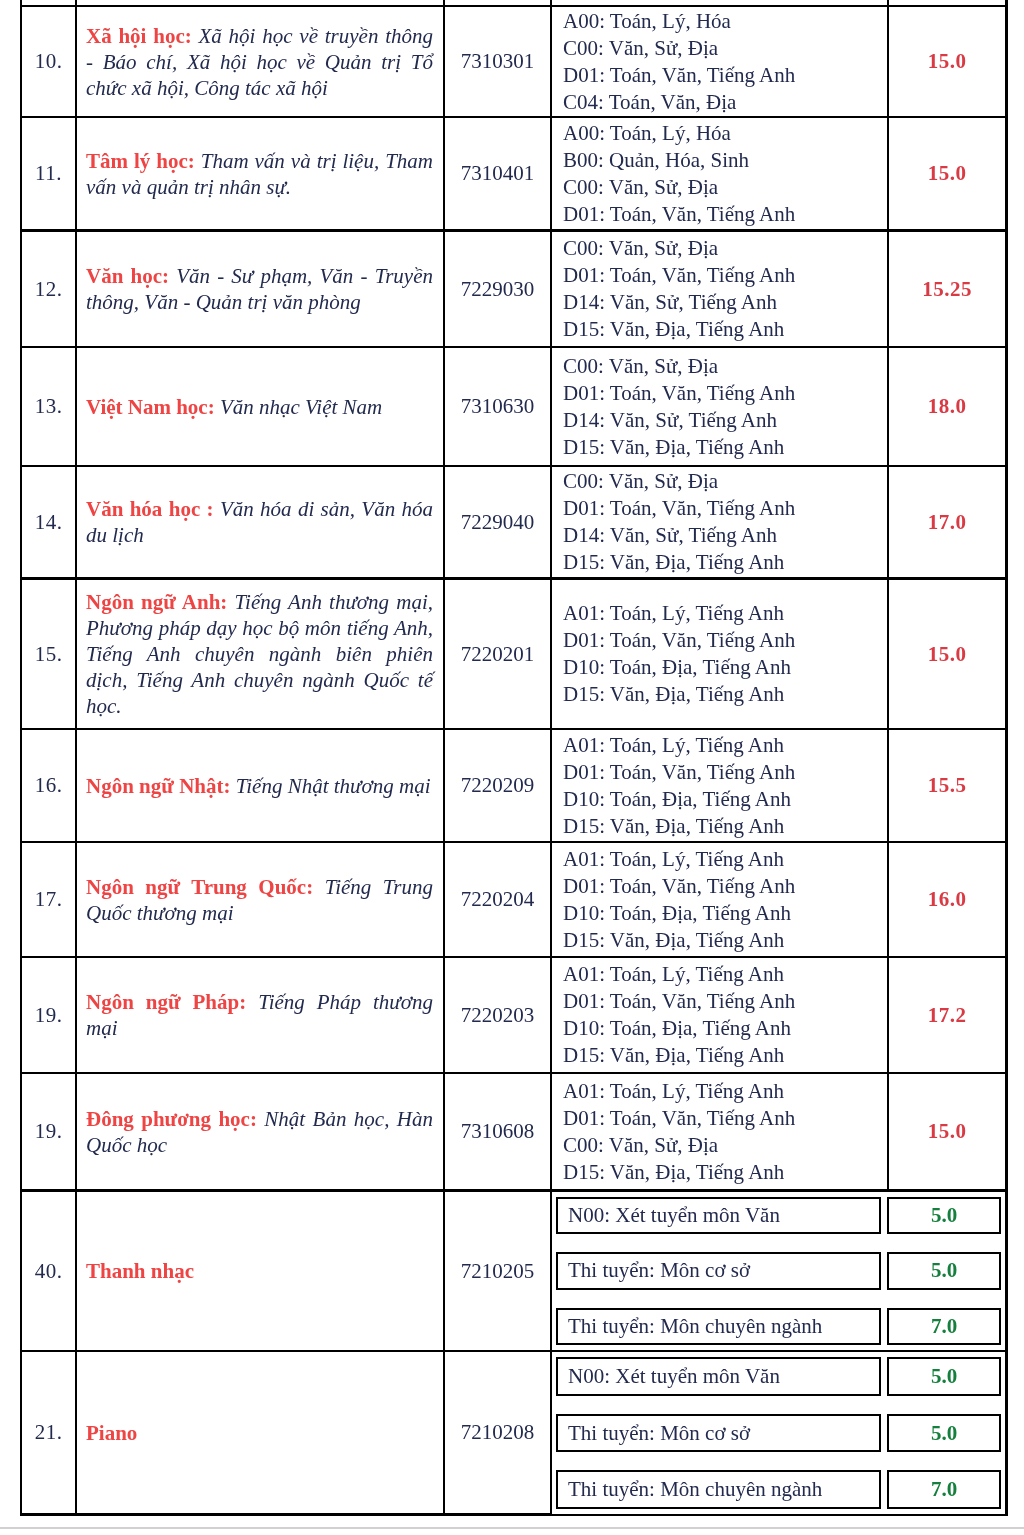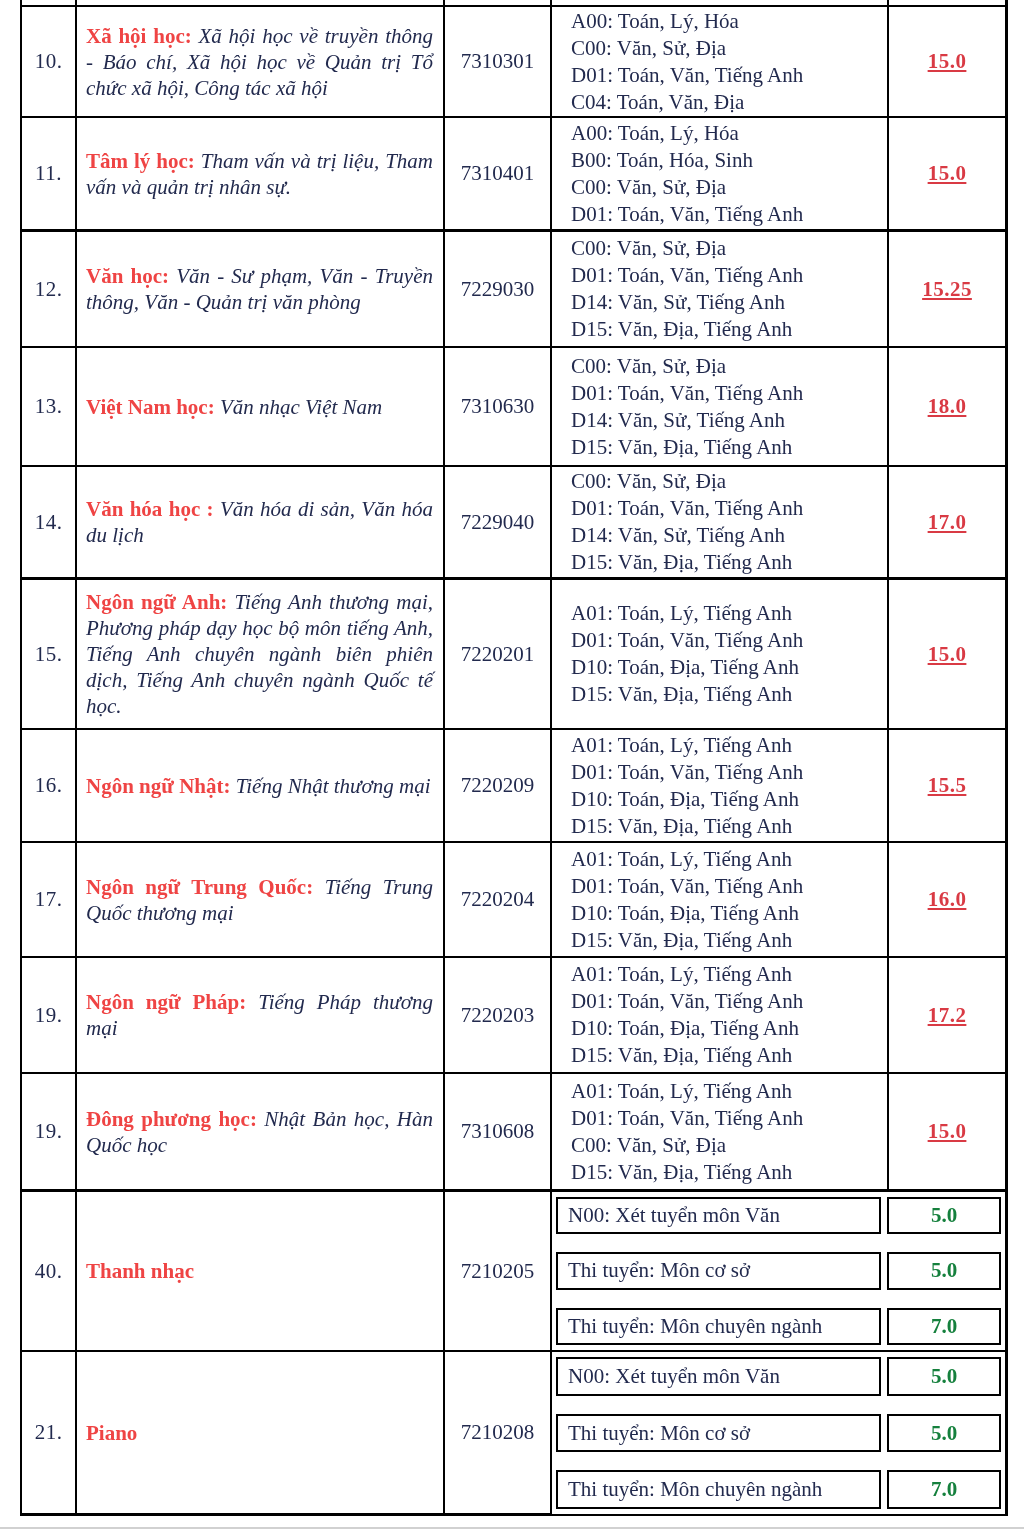--- a/index.html
+++ b/index.html
@@ -20,23 +20,23 @@
     font-size:21px;overflow:hidden;
   }
   .c5{border-right-width:3px;}
   .thickb{border-bottom-width:3px;}
   .sliver{border-bottom-width:2px;}
   .num{letter-spacing:.5px;}
   .namecell{justify-content:flex-start;padding:4px 10px 4px 9px;}
   .name-inner{width:100%;text-align:justify;line-height:26px;}
   .nb{font-weight:bold;color:#ef4444;}
   .ni{font-style:italic;}
-  .combos{justify-content:flex-start;padding-left:19px;}
+  .combos{justify-content:flex-start;padding-left:11px;}
   .combo-line{line-height:27px;}
-  .score{font-weight:bold;color:#d93a44;letter-spacing:.5px;text-decoration:underline;}
+  .score{font-weight:bold;color:#d93a44;letter-spacing:.5px;}
   .group{
     grid-column:4/6;box-sizing:border-box;
     border-right:3px solid #000;border-bottom:2px solid #000;
     display:flex;flex-direction:column;justify-content:space-between;
     padding:5px 4px;gap:18px;
   }
   .subrow{display:flex;gap:6px;flex:1;min-height:0;}
   .subbox{box-sizing:border-box;border:2px solid #000;display:flex;align-items:center;font-size:21px;}
   .sublabel{width:325px;padding-left:10px;}
   .subscore{flex:1;justify-content:center;font-weight:bold;color:#15803d;}
@@ -70,21 +70,21 @@
       </div>
       <div class="cell score c5">15.0</div>
       <div class="cell num thickb">11.</div>
       <div class="cell namecell thickb">
         <div class="name-inner"><span class="nb">Tâm lý học:</span> <span class="ni">Tham vấn và trị liệu, Tham vấn và quản trị nhân sự.</span></div>
       </div>
       <div class="cell code thickb">7310401</div>
       <div class="cell combos thickb">
         <div class="combo-wrap">
           <div class="combo-line">A00: Toán, Lý, Hóa</div>
-          <div class="combo-line">B00: Toán, Hóa, Sinh</div>
+          <div class="combo-line">B00: Quản, Hóa, Sinh</div>
           <div class="combo-line">C00: Văn, Sử, Địa</div>
           <div class="combo-line">D01: Toán, Văn, Tiếng Anh</div>
         </div>
       </div>
       <div class="cell score c5 thickb">15.0</div>
       <div class="cell num">12.</div>
       <div class="cell namecell">
         <div class="name-inner"><span class="nb">Văn học:</span> <span class="ni">Văn - Sư phạm, Văn - Truyền thông, Văn - Quản trị văn phòng</span></div>
       </div>
       <div class="cell code">7229030</div>

